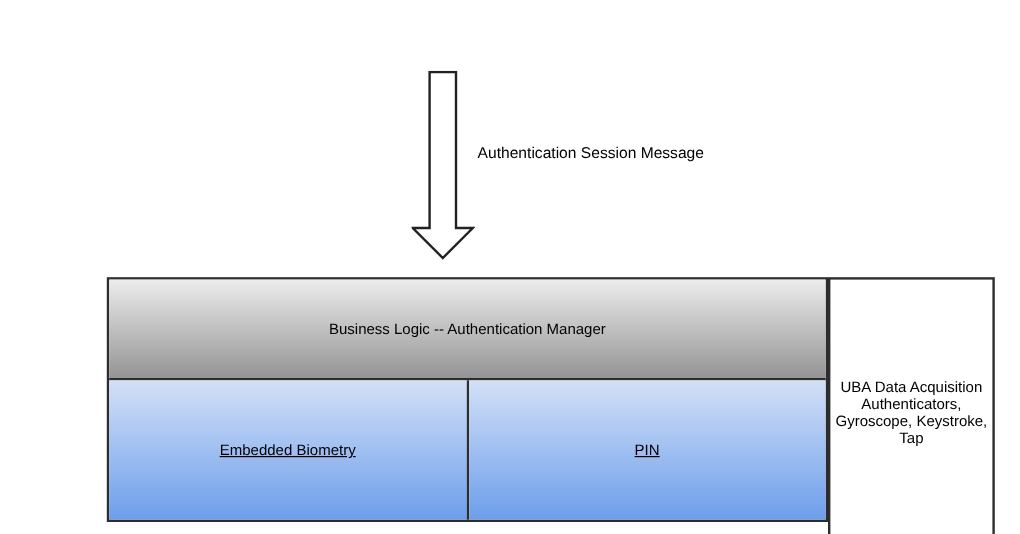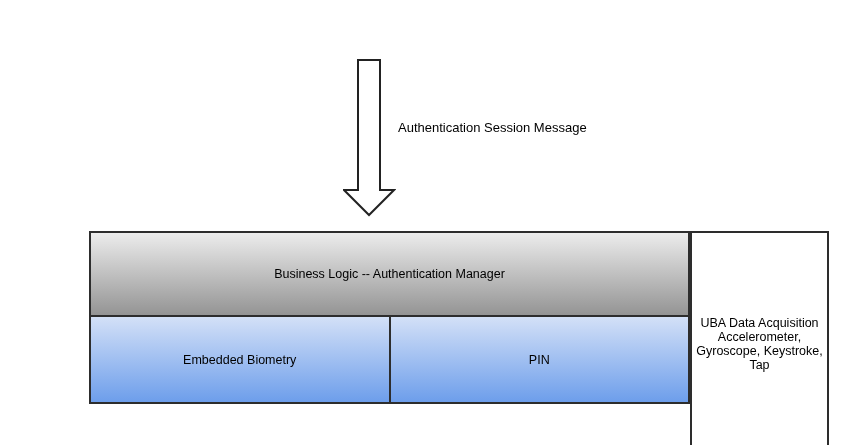--- a/index.html
+++ b/index.html
@@ -38,21 +38,21 @@
     top:88px;
     font-size:13px;
     line-height:16px;
     white-space:nowrap;
   }
   .main-box{
     position:absolute;
     left:89px;
     top:199px;
     width:601px;
-    height:173px;
+    height:204px;
     border:2px solid var(--border);
     box-sizing:border-box;
     display:flex;
     flex-direction:column;
   }
   .manager-header{
     height:82px;
     flex:0 0 82px;
     border-bottom:2px solid var(--border);
     background:linear-gradient(to bottom, var(--header-top), var(--header-bottom));
@@ -67,20 +67,21 @@
   }
   .auth-cell{
     flex:1;
     background:linear-gradient(to bottom, var(--cell-top), var(--cell-bottom));
     border-right:2px solid var(--border);
     display:flex;
     align-items:center;
     justify-content:center;
     text-align:center;
     font-size:12.5px;
+    text-decoration:underline;
   }
   .auth-cell:last-child{
     border-right:none;
   }
   .uba-box{
     position:absolute;
     left:690px;
     top:199px;
     width:139px;
     height:225px;
@@ -118,18 +119,18 @@
         <span>Embedded Biometry</span>
       </div>
       <div class="auth-cell">
         <span>PIN</span>
       </div>
     </div>
   </div>
 
   <div class="uba-box">
     <div>UBA Data Acquisition</div>
-    <div>Accelerometer,</div>
+    <div>Authenticators,</div>
     <div>Gyroscope, Keystroke,</div>
     <div>Tap</div>
   </div>
 
 </div>
 
 </body></html>

